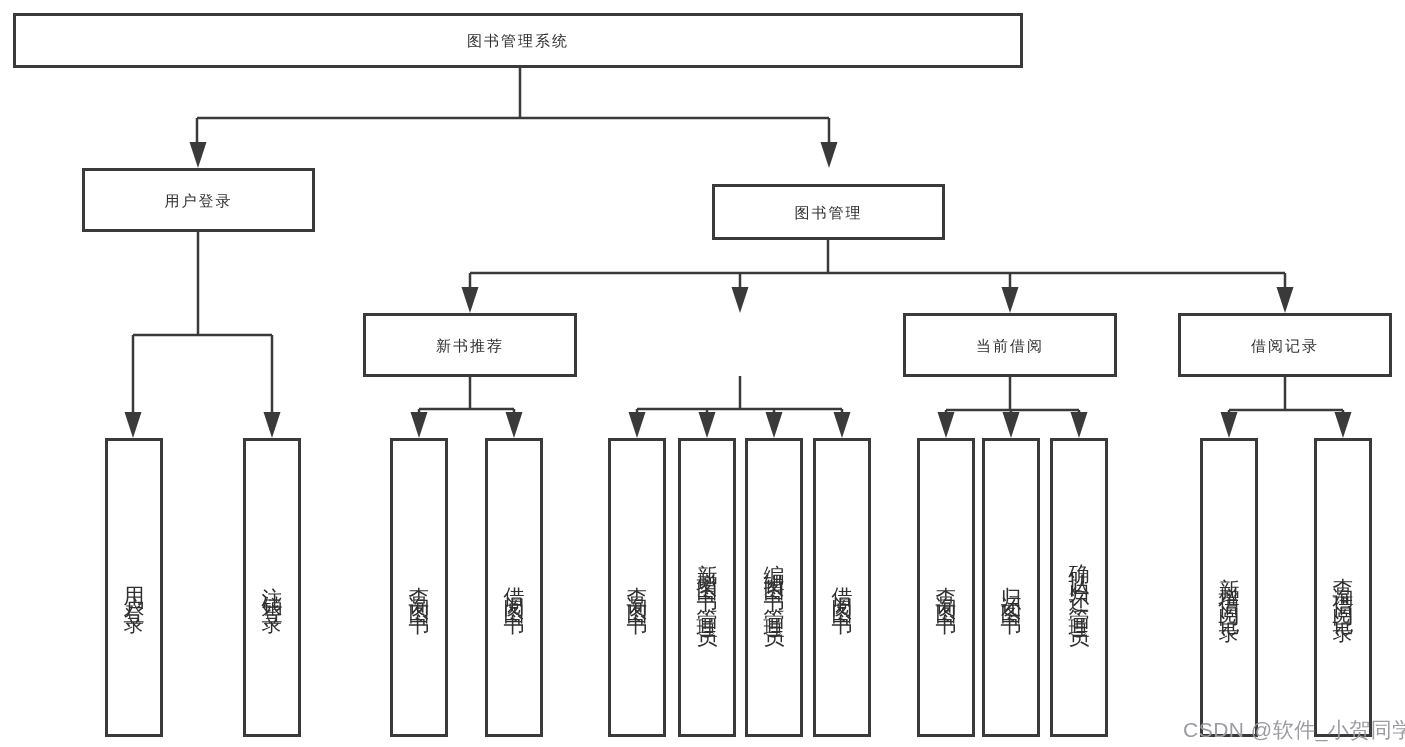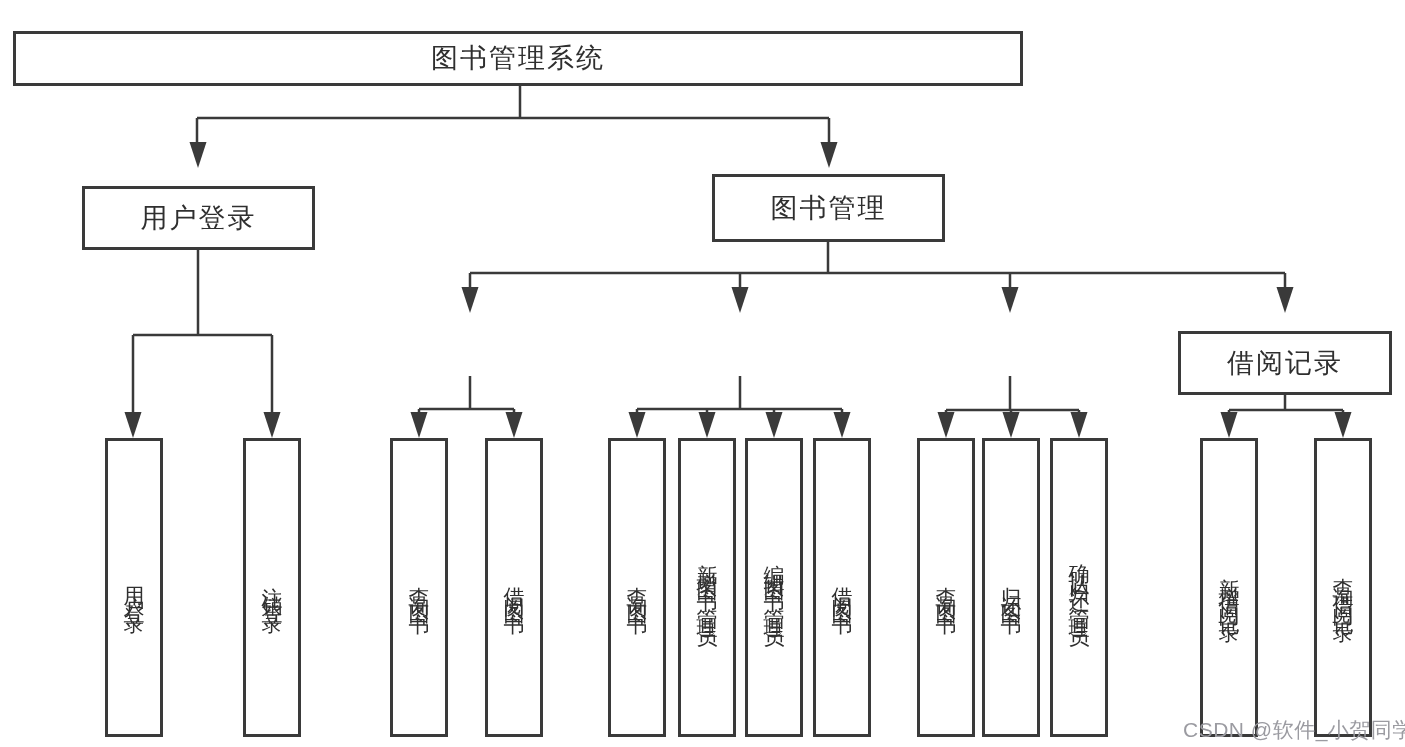--- a/index.html
+++ b/index.html
@@ -13,41 +13,40 @@
   #wires{position:absolute;left:0;top:0;width:1405px;height:747px;}
   .node{
     position:absolute;
     box-sizing:border-box;
     background:#ffffff;
     border:3px solid #3a3a3a;
     display:flex;align-items:center;justify-content:center;
     color:#2f2f2f;
   }
   .h-node{
-    font-size:27px;
+    font-size:15px;
     letter-spacing:2px;
     line-height:1;
     white-space:nowrap;
-    margin-top:18px;
   }
   .v-node{
     width:58px;height:299px;top:438px;
     font-size:21px;
   }
   .v-node .vtext{
     writing-mode:vertical-rl;
     text-orientation:mixed;
     letter-spacing:9px;
     line-height:58px;
     white-space:nowrap;
   }
   
   #n-root{left:13px;top:13px;width:1010px;height:55px;}
   #n-login{left:82px;top:168px;width:233px;height:64px;}
-  #n-mgmt{left:712px;top:156px;width:233px;height:68px;justify-content:center;}
+  #n-mgmt{left:712px;top:184px;width:233px;height:56px;justify-content:center;}
   #n-newbook{left:363px;top:313px;width:214px;height:64px;}
   #n-bookborrow{left:633px;top:313px;width:214px;height:64px;}
   #n-currborrow{left:903px;top:313px;width:214px;height:64px;}
   #n-records{left:1178px;top:313px;width:214px;height:64px;}
   
   #lf-a1{left:105px;} #lf-a2{left:243px;}
   #lf-b1{left:390px;} #lf-b2{left:485px;}
   #lf-c1{left:608px;} #lf-c2{left:678px;} #lf-c3{left:745px;} #lf-c4{left:813px;}
   #lf-d1{left:917px;} #lf-d2{left:982px;} #lf-d3{left:1050px;}
   #lf-e1{left:1200px;} #lf-e2{left:1314px;}
@@ -106,20 +105,26 @@
     <span>图书管理系统</span>
   </div>
 
   <div id="n-login" class="node h-node">
     <span>用户登录</span>
   </div>
   <div id="n-mgmt" class="node h-node">
     <span>图书管理</span>
   </div>
 
+  <div id="n-newbook" class="node h-node">
+    <span>新书推荐</span>
+  </div>
+  <div id="n-currborrow" class="node h-node">
+    <span>当前借阅</span>
+  </div>
   <div id="n-records" class="node h-node">
     <span>借阅记录</span>
   </div>
 
   <div id="lf-a1" class="node v-node">
     <span class="vtext">用户登录</span>
   </div>
   <div id="lf-a2" class="node v-node">
     <span class="vtext">注销登录</span>
   </div>

